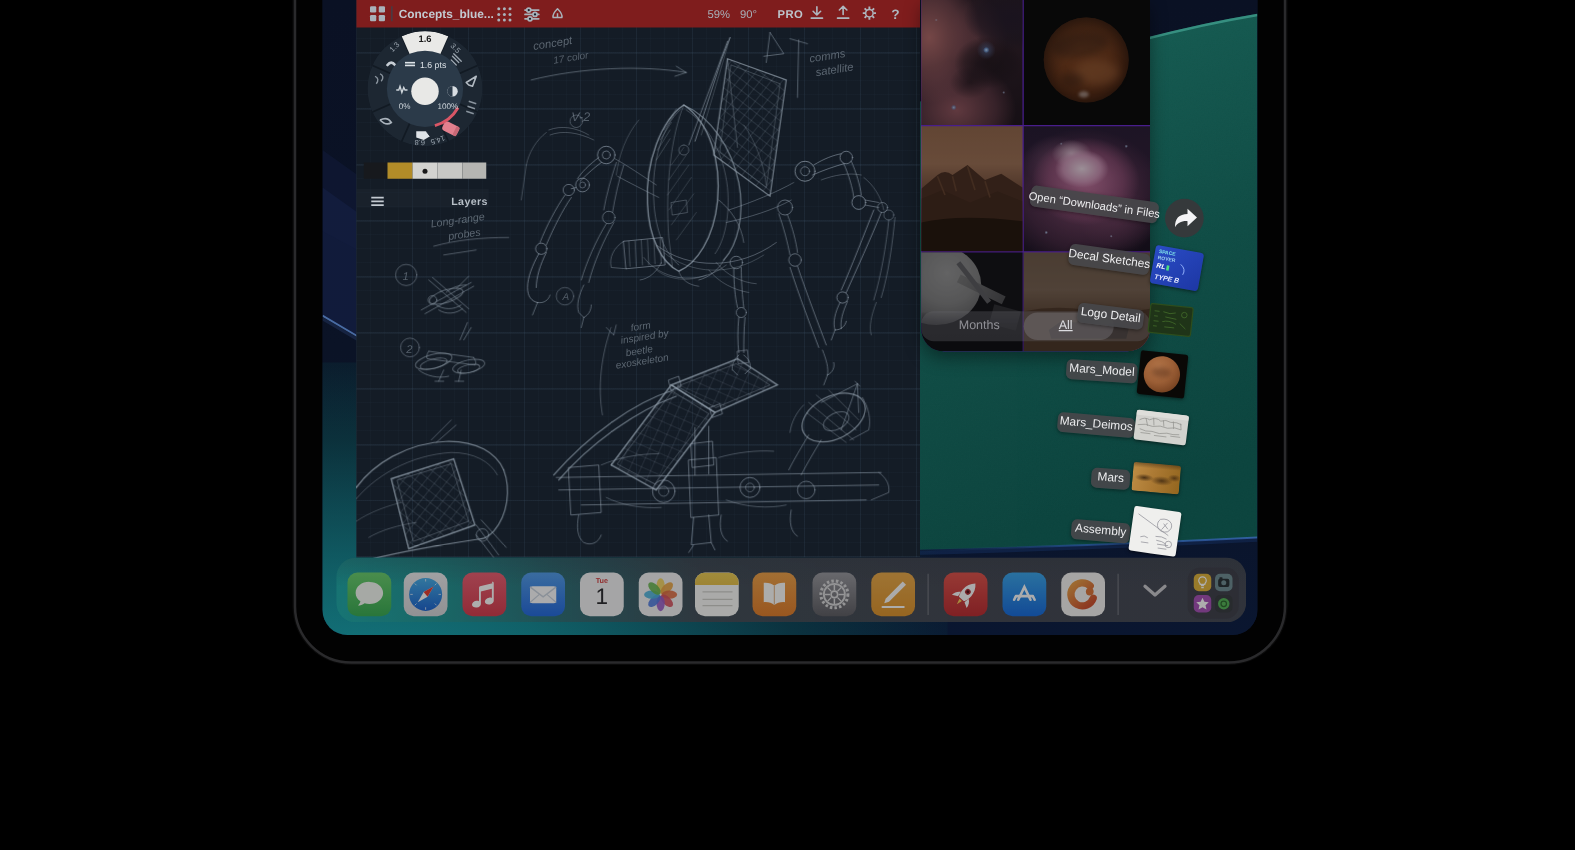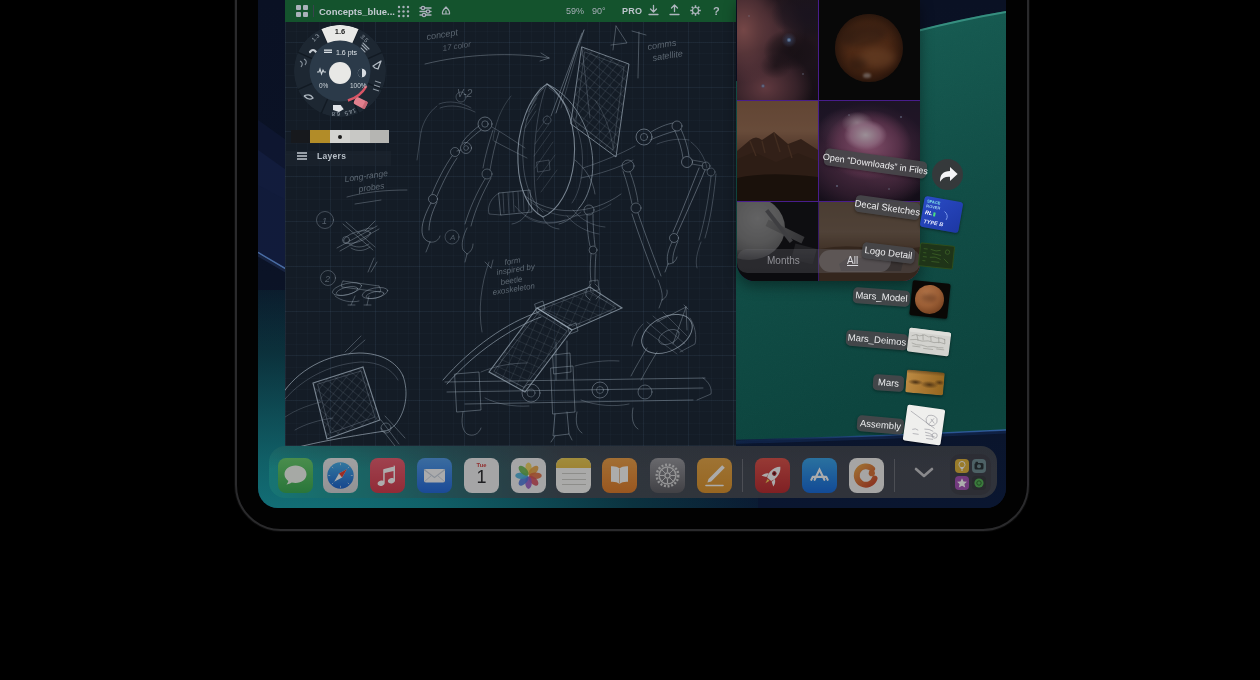--- a/index.html
+++ b/index.html
@@ -18,21 +18,21 @@
      background:radial-gradient(ellipse at 25% 75%, rgba(22,140,146,0.95) 0%, rgba(18,115,118,0.8) 30%, rgba(12,78,78,0.5) 56%, rgba(10,50,50,0) 78%);}
 
   
   #concepts{position:absolute;left:27px;top:0;width:451px;height:446px;background:#141c26;overflow:hidden;}
   #grid{position:absolute;left:0;top:0;width:451px;height:446px;
     background-image:
       repeating-linear-gradient(90deg, rgba(96,128,160,0.085) 0 1px, transparent 1px 44.8px),
       repeating-linear-gradient(0deg, rgba(96,128,160,0.085) 0 1px, transparent 1px 44.8px),
       repeating-linear-gradient(90deg, rgba(96,128,160,0.035) 0 1px, transparent 1px 11.2px),
       repeating-linear-gradient(0deg, rgba(96,128,160,0.035) 0 1px, transparent 1px 11.2px);}
-  #topbar{position:absolute;left:0;top:0;width:451px;height:22px;background:#14532d;color:#a9b1ba;}
+  #topbar{position:absolute;left:0;top:0;width:451px;height:22px;background:#7f1d1d;color:#a9b1ba;}
   
   #photos{position:absolute;left:479px;top:0;width:183px;height:281px;border-radius:0 0 18px 18px;
           overflow:hidden;background:#6d28d9;box-shadow:0 5px 14px rgba(0,0,0,0.4);}
   
   #dock{position:absolute;left:11px;top:446px;width:728px;height:52px;border-radius:16px;
     background:linear-gradient(180deg, rgba(36,42,52,0.25) 0%, rgba(36,42,52,0) 45%),linear-gradient(90deg, rgba(24,118,116,0.88) 0%, rgba(28,102,100,0.84) 12%, rgba(38,76,80,0.82) 24%, rgba(51,54,61,0.9) 40%, rgba(52,54,60,0.92) 58%, rgba(52,54,60,0.93) 100%);}
   .ic{position:absolute;width:35px;height:35px;border-radius:8px;top:458px;overflow:hidden;}
   .lbl{position:absolute;background:rgba(70,70,74,0.92);color:#ececee;border-radius:4.5px;
        font-size:9.5px;display:flex;align-items:center;justify-content:center;white-space:nowrap;
        box-shadow:0 1px 3px rgba(0,0,0,0.4);}
@@ -374,21 +374,21 @@
           <div style="flex:0 0 19px;background:#17191d;"></div>
           <div style="flex:0 0 20px;background:#b28c28;"></div>
           <div style="flex:0 0 20px;background:#d3d3d0;position:relative;">
               <div style="position:absolute;left:8px;top:4.5px;width:4px;height:4px;border-radius:50%;background:#1a1a1a;"></div>
             </div>
           <div style="flex:0 0 20px;background:#c8c8c5;"></div>
           <div style="flex:0 0 19px;background:#b5b5b2;"></div>
         </div>
       </div>
       <div id="layers">
-        <div style="position:absolute;left:0px;top:151px;width:106px;height:15px;background:rgba(30,39,50,0.45);display:flex;align-items:flex-start;">
+        <div style="position:absolute;left:0px;top:151px;width:106px;height:15px;background:rgba(30,39,50,0.45);display:flex;align-items:flex-end;gap:44px;">
           <svg width="12" height="10" viewBox="0 0 12 10" style="margin-left:11px;">
               <g stroke="#c3cad1" stroke-width="1.4">
                 <path d="M1 2 h10 M1 5 h10 M1 8 h10"></path>
               </g>
             </svg>
           <span style="color:#b7bfc7;font-size:8.5px;font-weight:bold;margin-left:9px;letter-spacing:0.3px;">Layers</span>
         </div>
       </div>
     </div>
 

